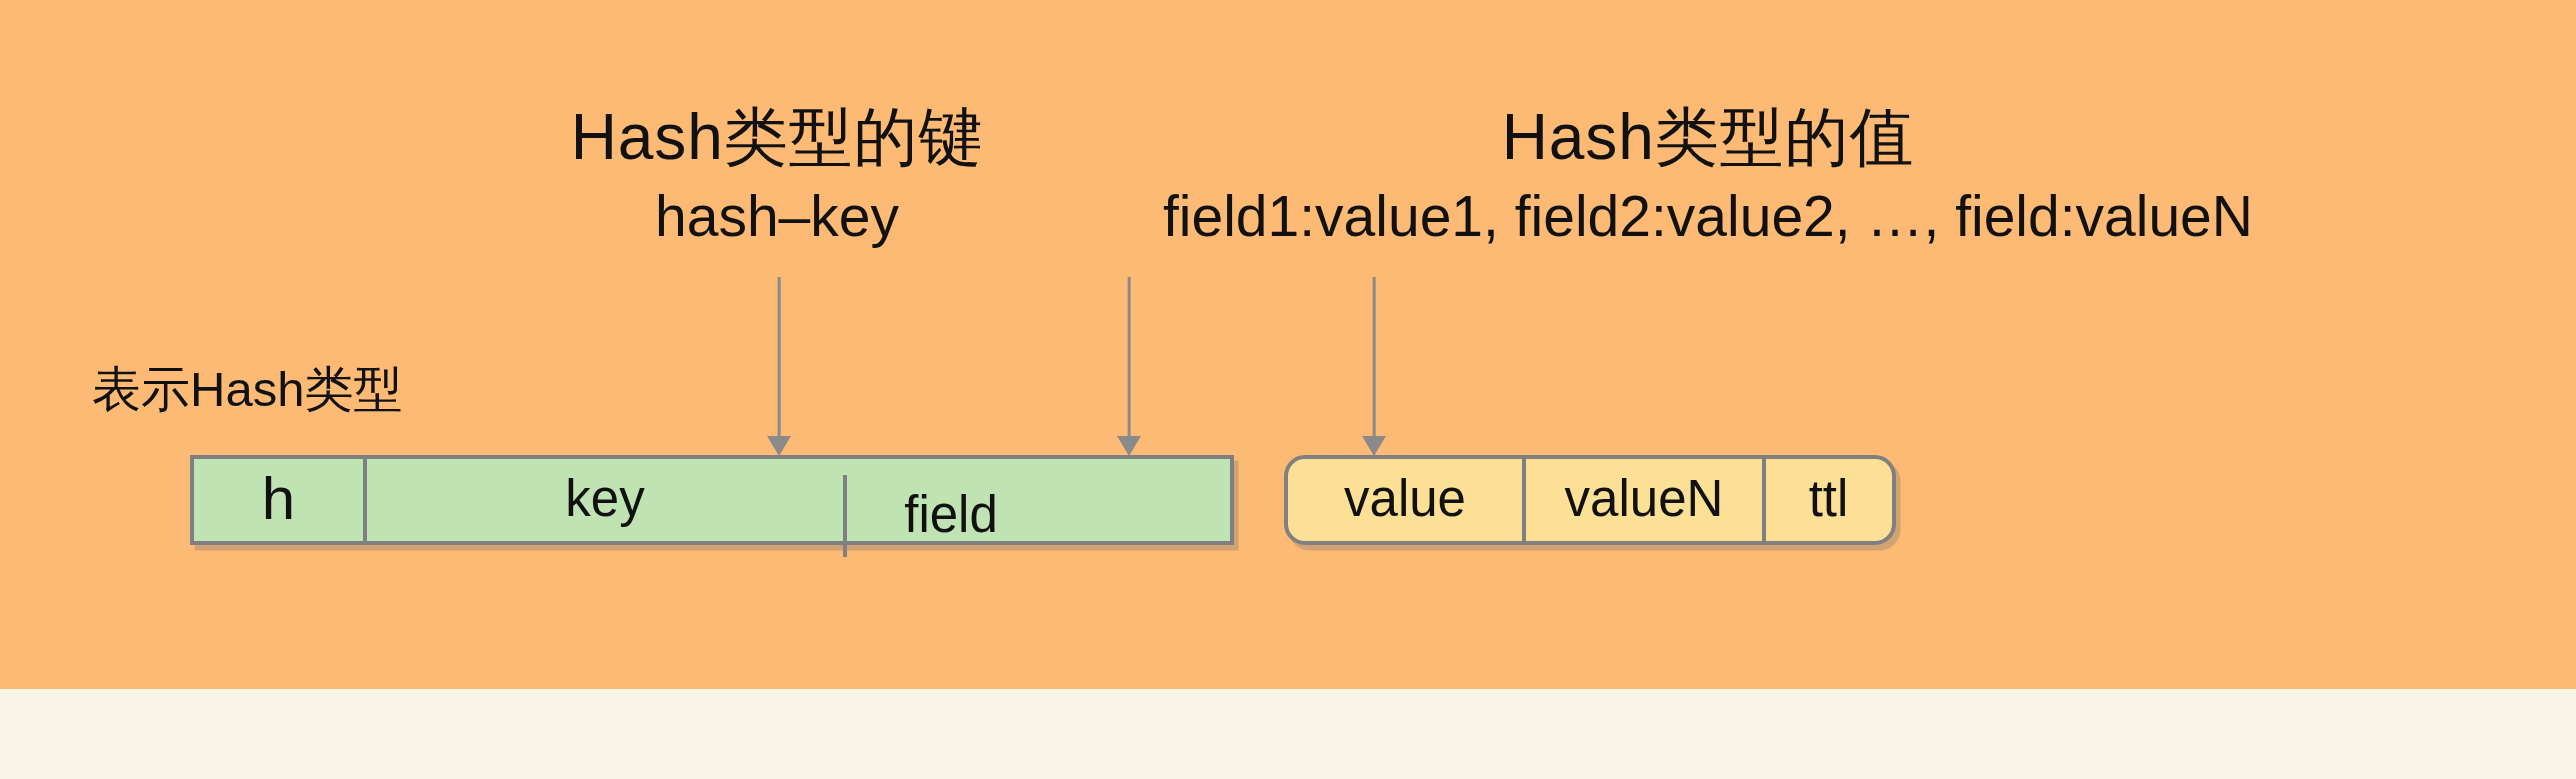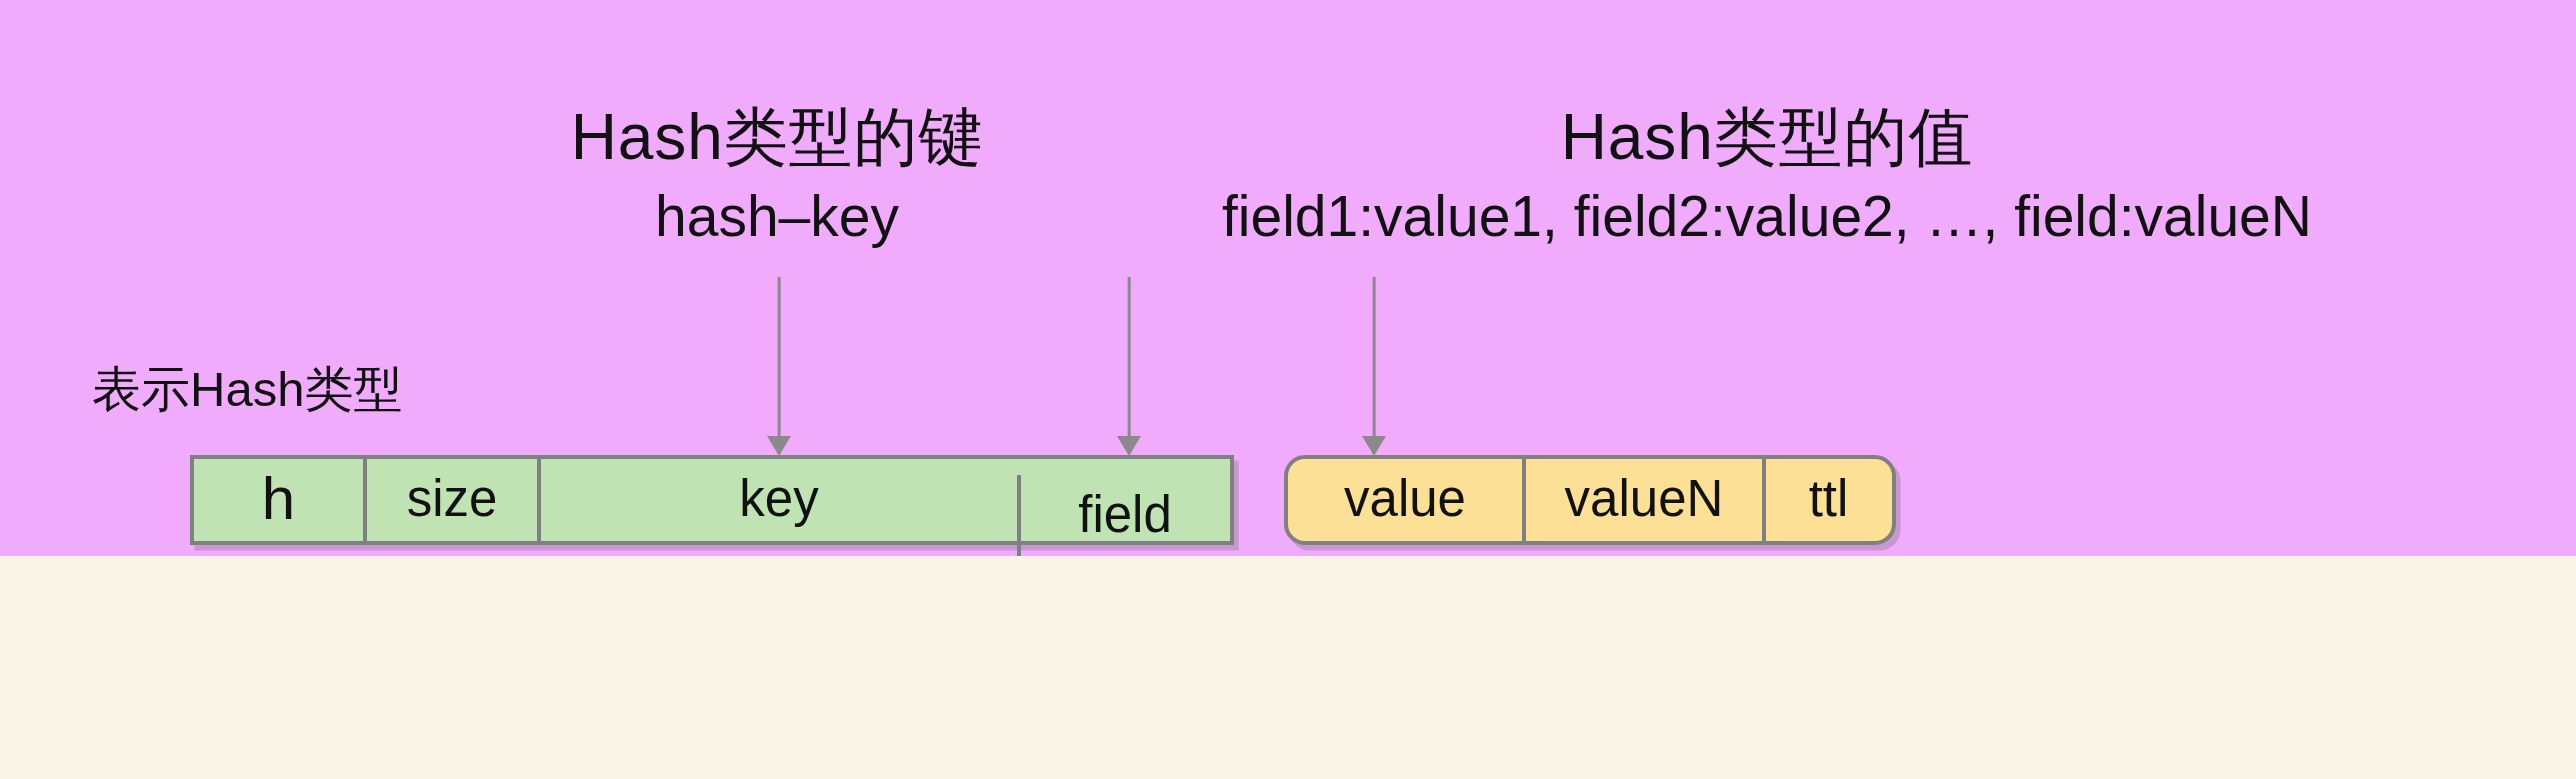--- a/index.html
+++ b/index.html
@@ -3,22 +3,22 @@
 <meta charset="utf-8">
 <style>
   html, body { margin: 0; padding: 0; }
   body {
     font-family: "Liberation Sans", "DejaVu Sans", sans-serif;
     background: #f8f5e7;
   }
   .canvas {
     position: relative;
     width: 2576px;
-    height: 556px;
-    background: #f0abfc;
+    height: 689px;
+    background: #fdba74;
     color: #111111;
     overflow: hidden;
   }
 
   
   .title-block {
     position: absolute;
     top: 92px;
     transform: translateX(-50%);
     text-align: center;
@@ -27,21 +27,21 @@
   .title-block .line1 {
     font-size: 64px;
     line-height: 90px;
     letter-spacing: 0.9px;
   }
   .title-block .line2 {
     font-size: 57px;
     line-height: 68px;
   }
   .key-title-block   { left: 777px; }
-  .value-title-block { left: 1767px; }
+  .value-title-block { left: 1708px; }
 
   
   .type-label {
     position: absolute;
     left: 92px;
     top: 362px;
     font-size: 49px;
     line-height: 55px;
     white-space: nowrap;
   }
@@ -147,21 +147,20 @@
     <div class="arrow-line"></div>
     <div class="arrow-head"></div>
   </div>
   <div class="arrow arrow-to-value">
     <div class="arrow-line"></div>
     <div class="arrow-head"></div>
   </div>
 
   <div class="struct-table key-table" style="background-color: rgb(192, 227, 180);">
     <div class="cell cell-h">h</div>
-    <div class="cell cell-size">size</div>
     <div class="cell cell-key">key</div>
     <div class="cell cell-field">field</div>
   </div>
 
   <div class="struct-table value-table" style="background-color: rgb(251, 224, 149);">
     <div class="cell cell-value">value</div>
     <div class="cell cell-version">valueN</div>
     <div class="cell cell-ttl">ttl</div>
   </div>
 

